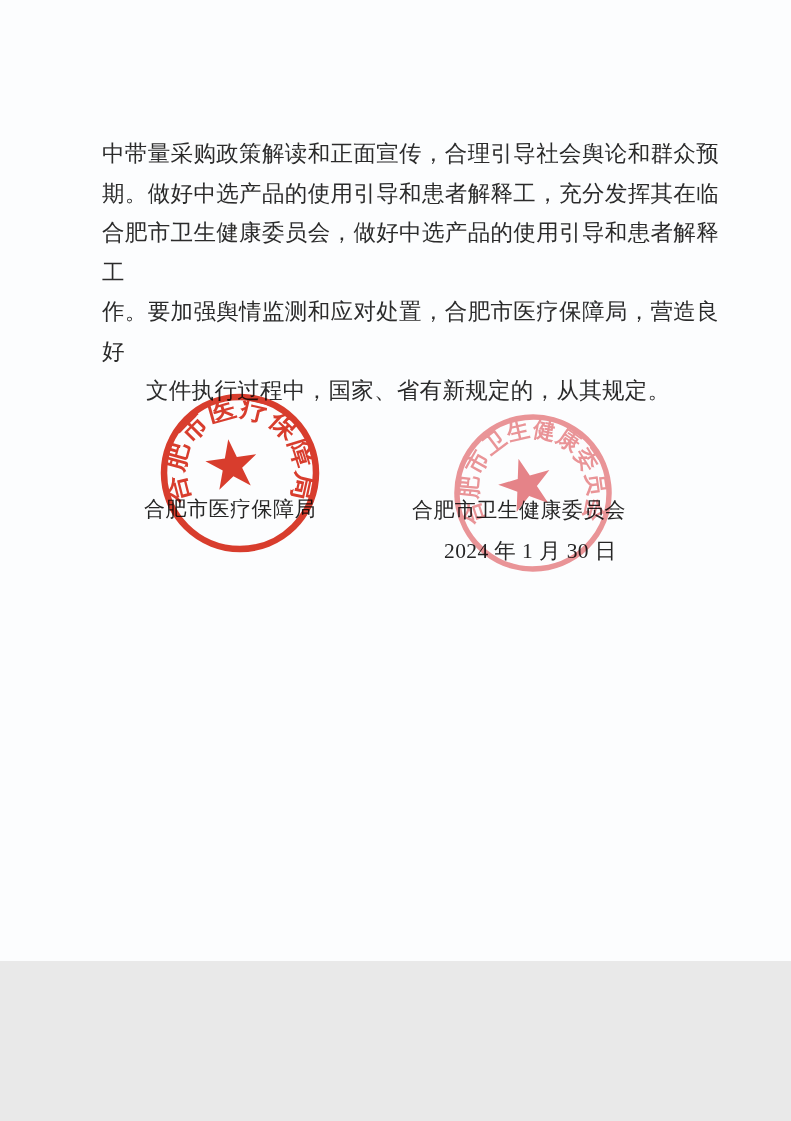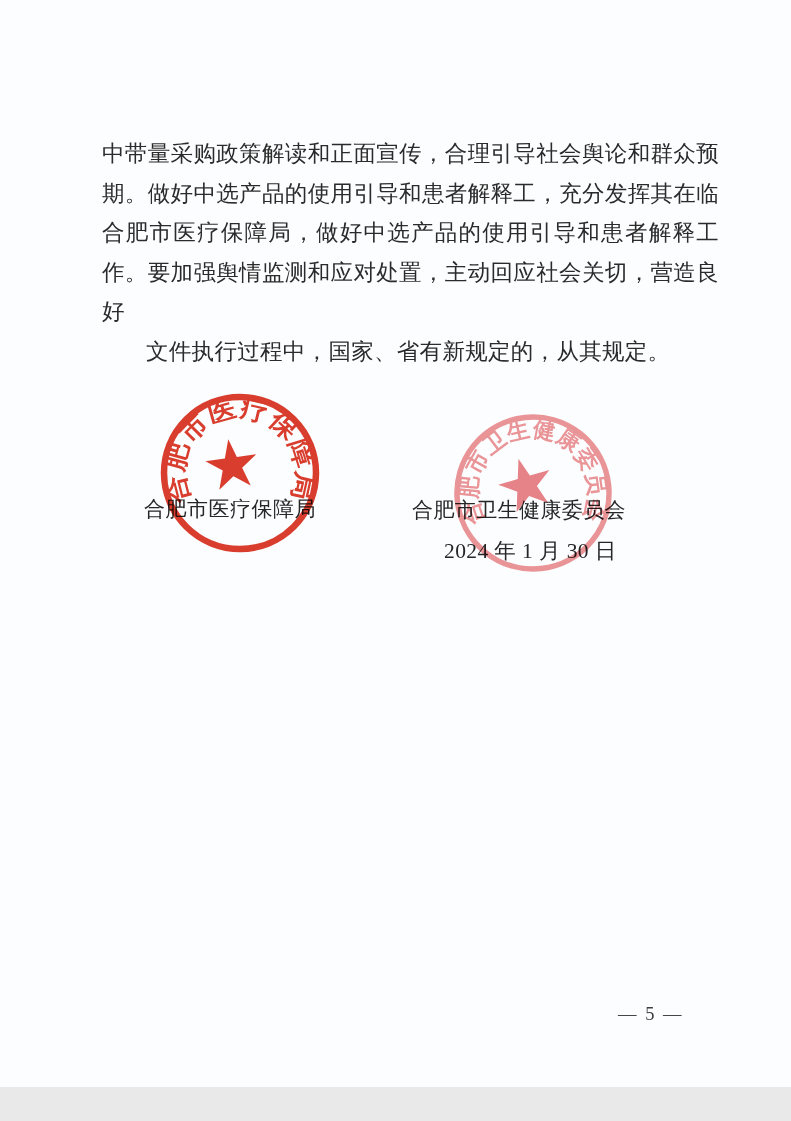--- a/index.html
+++ b/index.html
@@ -1,18 +1,18 @@
 <!DOCTYPE html>
 <html><head>
 <meta charset="utf-8">
 <style>
   html,body{margin:0;padding:0;background:#e9e9e9;}
   .page{
     position:relative;
-    width:791px;height:1087px;
+    width:791px;height:961px;
     margin:0 auto;
     background:#fcfdfe;
     font-family:"Liberation Serif","DejaVu Serif",serif;
     color:#2b2b2b;
     overflow:hidden;
     box-shadow:0 0 4px rgba(0,0,0,.15);
   }
   
   .body-text{
     position:absolute;left:102px;top:134px;width:617px;
@@ -39,22 +39,22 @@
   .seal text{font-family:"Liberation Serif","DejaVu Serif",serif;font-weight:bold;}
 </style>
 </head>
 <body>
 
 <div class="page">
 
   <div class="body-text">
     <div class="line full">中带量采购政策解读和正面宣传，合理引导社会舆论和群众预</div>
     <div class="line full">期。做好中选产品的使用引导和患者解释工，充分发挥其在临</div>
-    <div class="line full">合肥市医疗保障局，做好中选产品的使用引导和患者解释工</div>
-    <div class="line full">作。要加强舆情监测和应对处置，主动回应社会关切，营造良好</div>
+    <div class="line full">合肥市卫生健康委员会，做好中选产品的使用引导和患者解释工</div>
+    <div class="line full">作。要加强舆情监测和应对处置，合肥市医疗保障局，营造良好</div>
     <div class="line indent">文件执行过程中，国家、省有新规定的，从其规定。</div>
   </div>
 
   <div class="sig sig-left">合肥市医疗保障局</div>
   <div class="sig sig-right">合肥市卫生健康委员会</div>
   <div class="sig sig-date">2024 年 1 月 30 日</div>
 
   <svg class="seal seal-left" viewBox="-84 -84 168 168">
     <defs>
       <path id="arcL" d="M -48.5 28 A 56 56 0 1 1 48.5 28" fill="none"></path>

